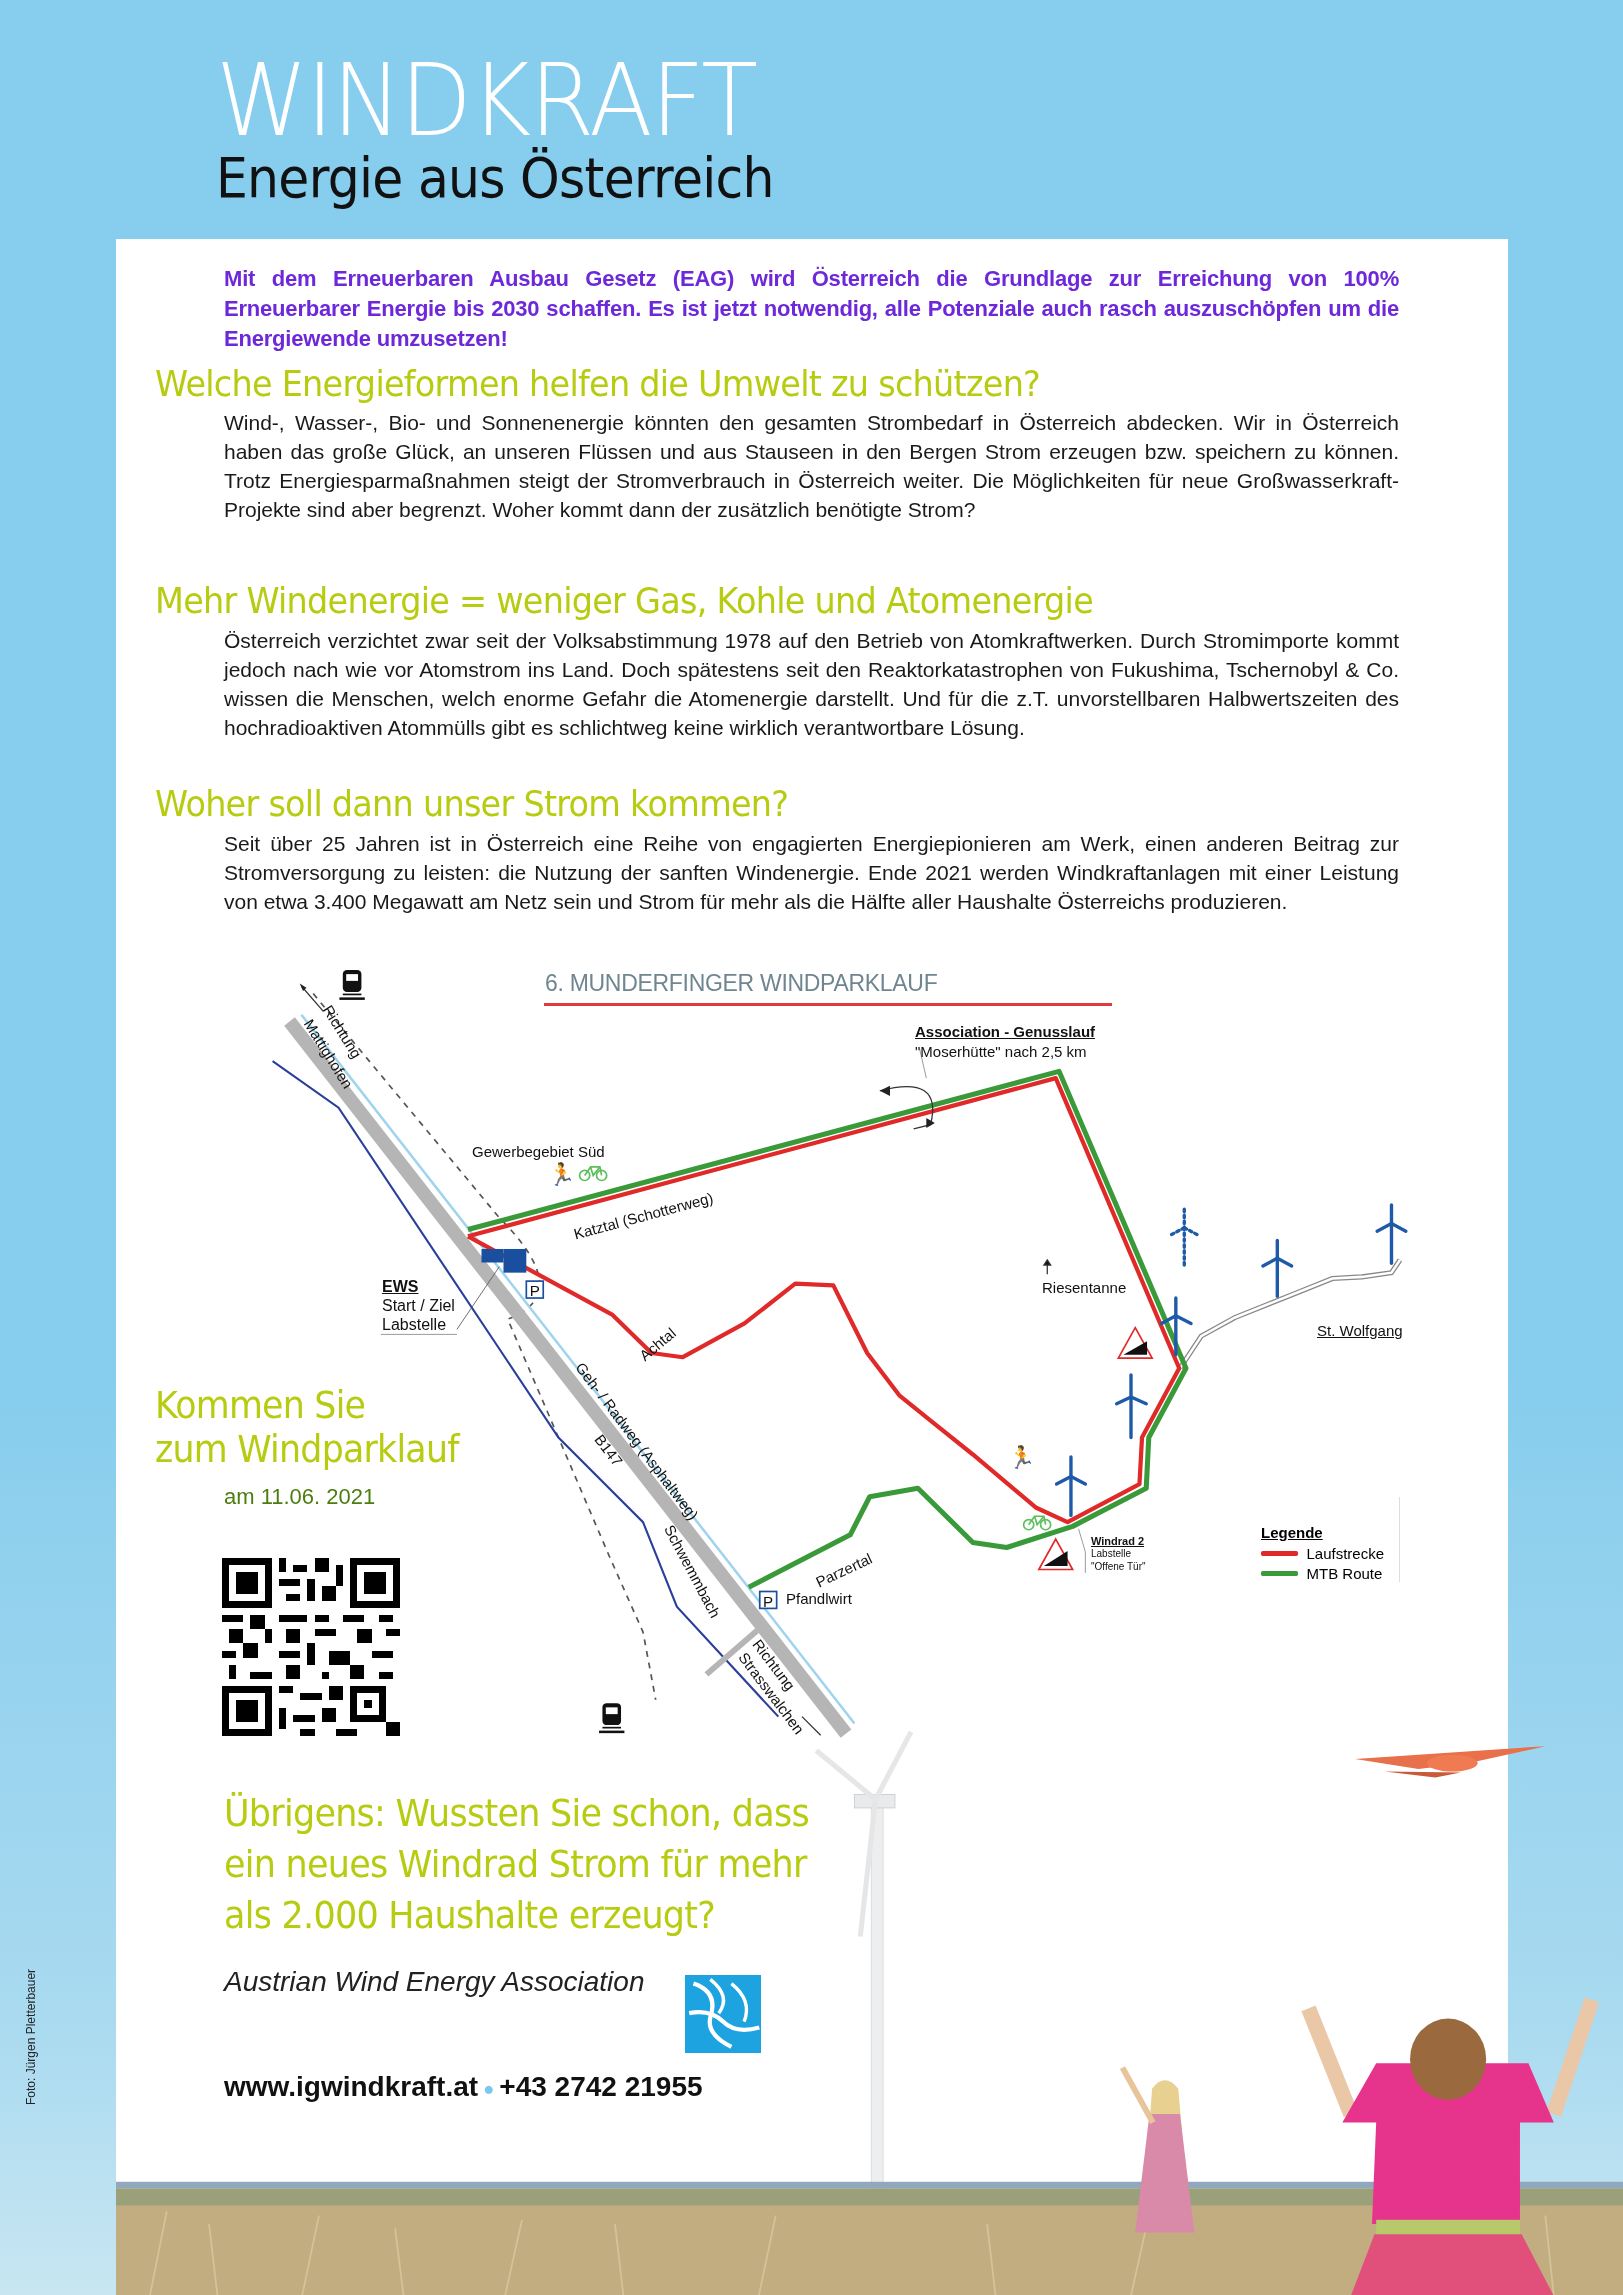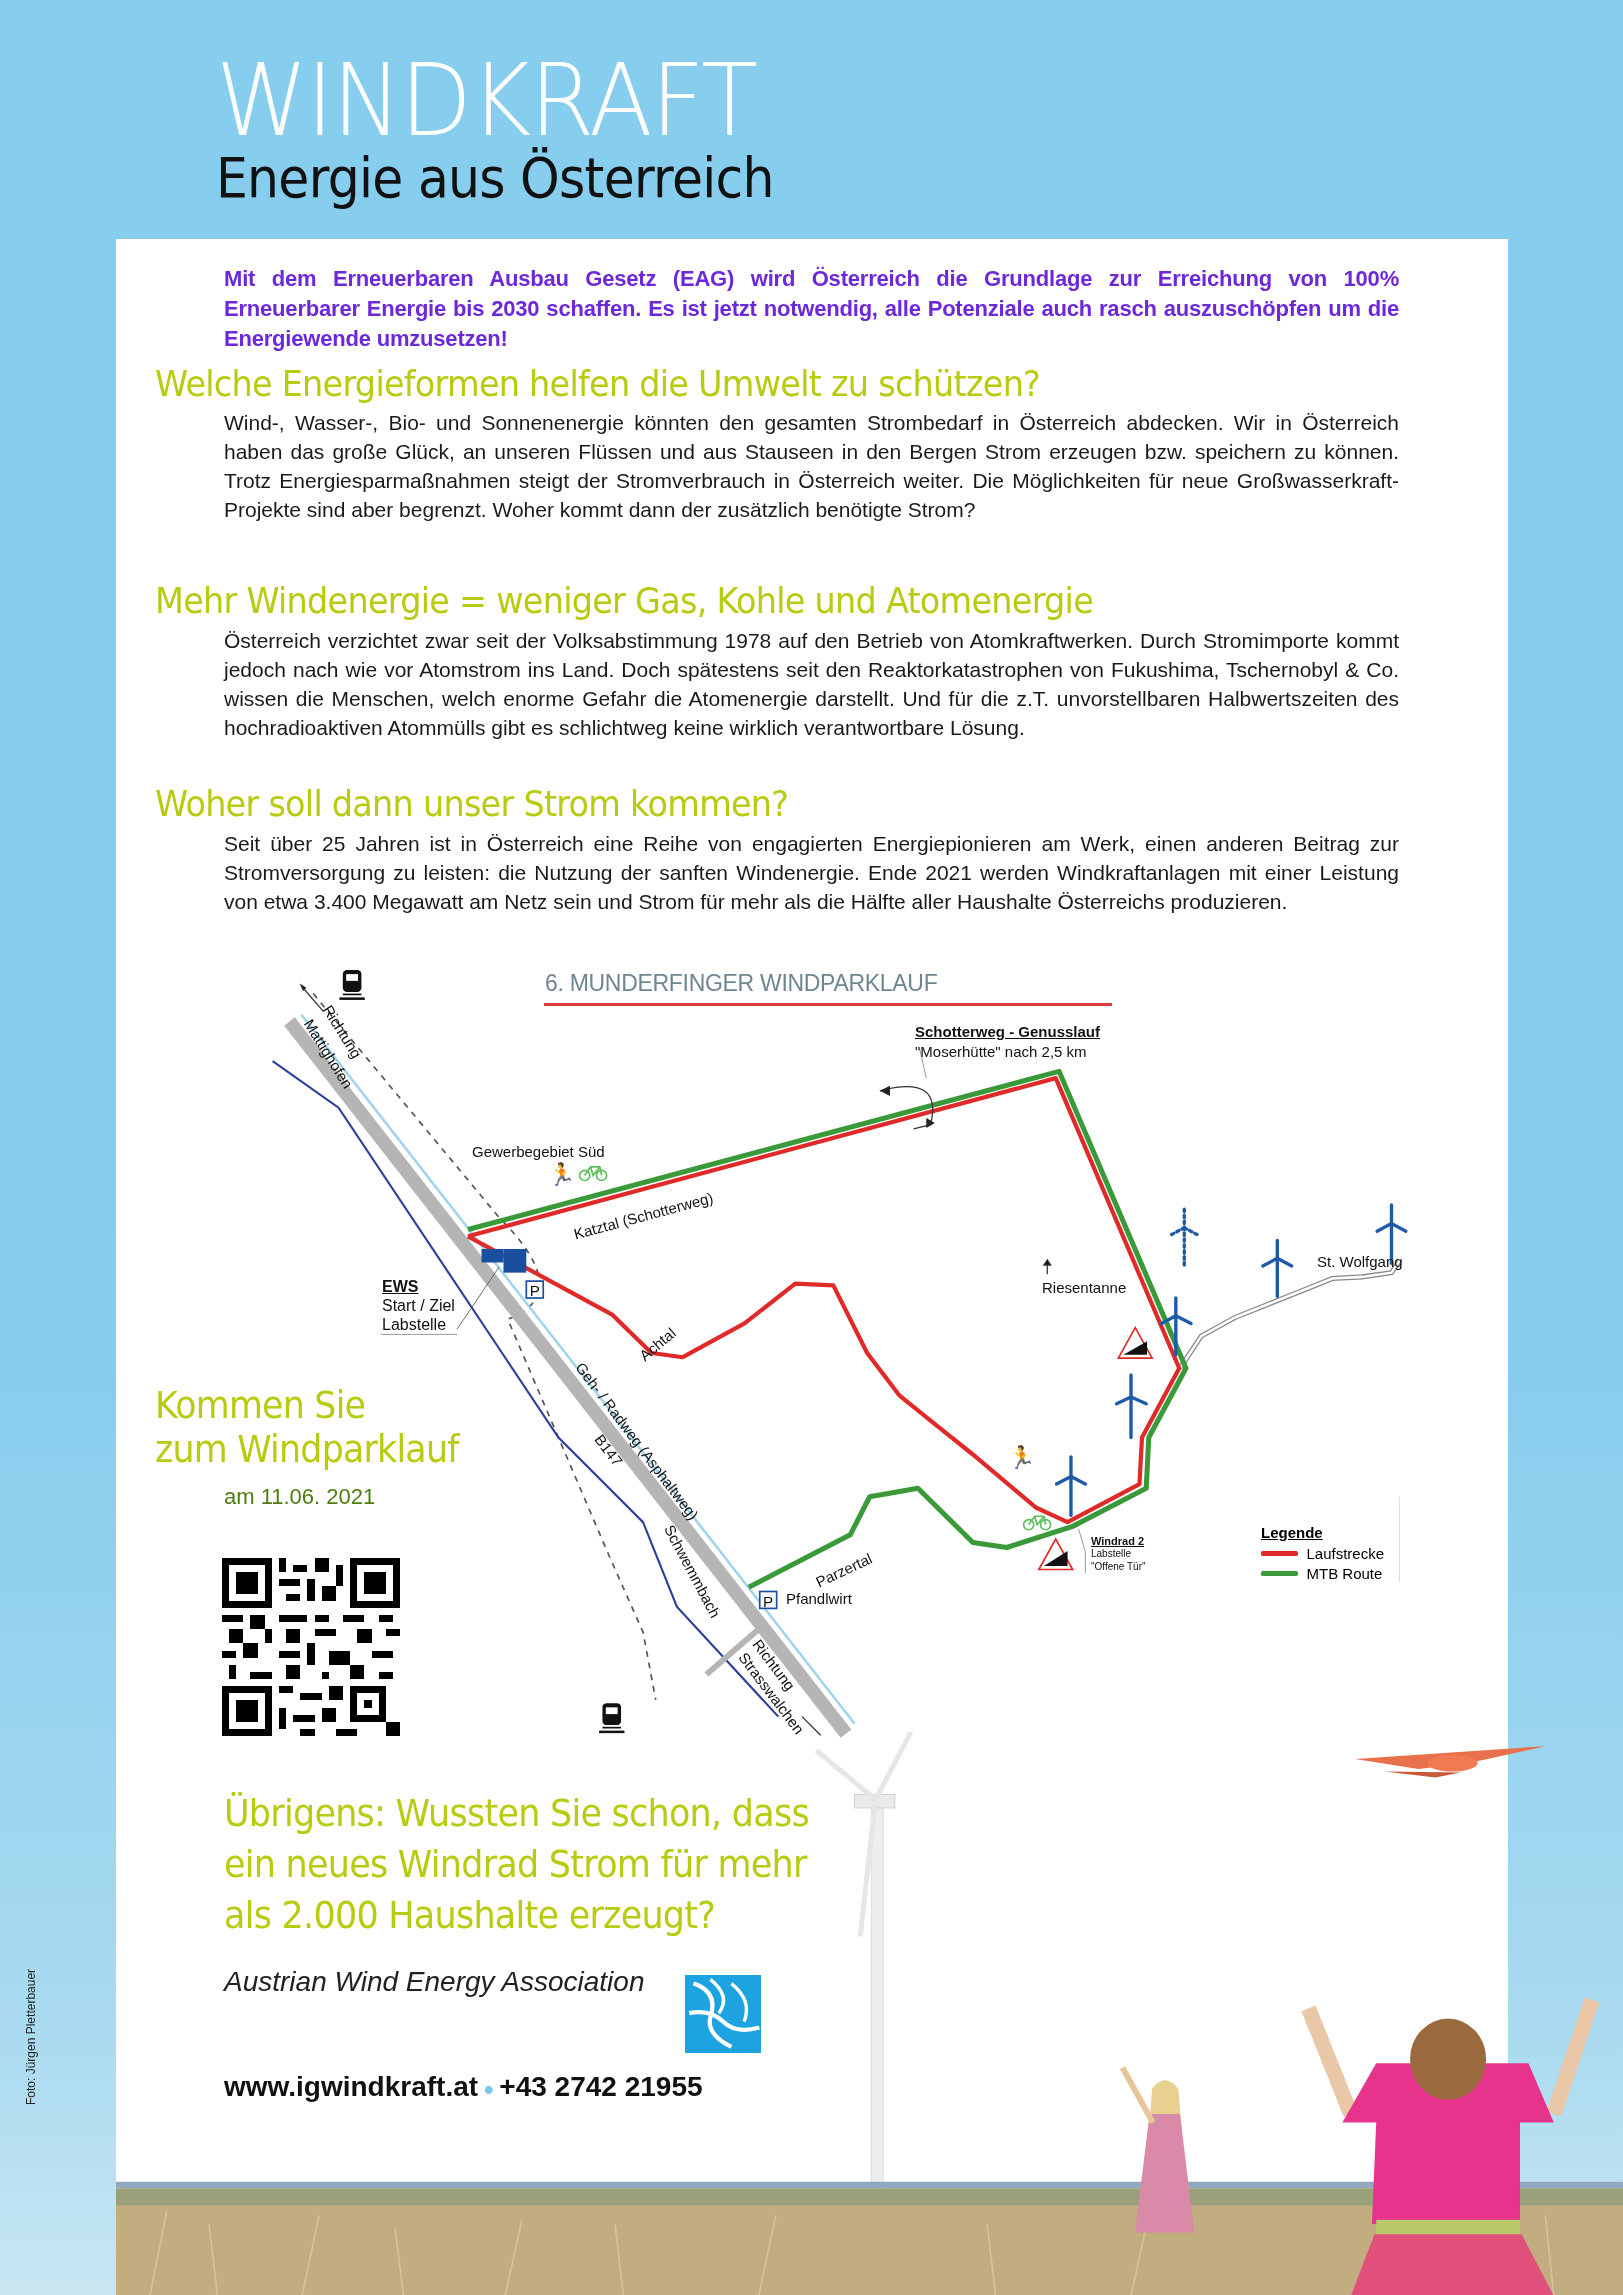--- a/index.html
+++ b/index.html
@@ -275,35 +275,35 @@
       <line x1="1238" y1="1496" x2="1238" y2="1507"></line>
     </g>
   </svg>
 
 </div>
 
 <div class="lbl lbl-sm rot" style="left:334px; top:1002px; transform:rotate(58deg);">Richtung</div>
 <div class="lbl lbl-sm rot" style="left:315px; top:1016px; transform:rotate(58deg);">Mattighofen</div>
 <div class="lbl lbl-sm" style="left:472px; top:1143px;">Gewerbegebiet Süd</div>
 <div class="lbl lbl-sm rot" style="left:572px; top:1226px; transform:rotate(-15deg);">Katztal (Schotterweg)</div>
-<div class="lbl lbl-sm callout-title" style="left:915px; top:1023px;">Schotterweg - Genusslauf</div>
+<div class="lbl lbl-sm callout-title" style="left:915px; top:1023px;">Association - Genusslauf</div>
 <div class="lbl lbl-sm" style="left:915px; top:1043px;">"Moserhütte" nach 2,5 km</div>
 <div class="lbl lbl-md callout-title" style="left:382px; top:1278px;text-align:right;">EWS</div>
 <div class="lbl lbl-md" style="left:382px; top:1297px;">Start / Ziel</div>
 <div class="lbl lbl-md" style="left:382px; top:1316px;">Labstelle</div>
 <div class="lbl lbl-sm rot" style="left:636px; top:1351px; transform:rotate(-40deg);">Achtal</div>
 <div class="lbl lbl-sm rot" style="left:586px; top:1359px; transform:rotate(53deg);">Geh- / Radweg (Asphaltweg)</div>
 <div class="lbl lbl-sm rot" style="left:605px; top:1431px; transform:rotate(53deg);">B147</div>
 <div class="lbl lbl-sm rot" style="left:676px; top:1522px; transform:rotate(62deg);">Schwemmbach</div>
 <div class="lbl lbl-sm rot" style="left:813px; top:1575px; transform:rotate(-25deg);">Parzertal</div>
 <div class="lbl lbl-sm" style="left:786px; top:1590px;">Pfandlwirt</div>
 <div class="lbl lbl-sm rot" style="left:763px; top:1636px; transform:rotate(53deg);">Richtung</div>
 <div class="lbl lbl-sm rot" style="left:749px; top:1649px; transform:rotate(53deg);">Strasswalchen</div>
 <div class="lbl lbl-sm" style="left:1042px; top:1279px;">Riesentanne</div>
-<div class="lbl lbl-sm" style="left:1317px; top:1253px;">St. Wolfgang</div>
+<div class="lbl lbl-sm" style="left:1317px; top:1322px;text-decoration:underline;">St. Wolfgang</div>
 <div class="lbl callout-title" style="left:1091px; top:1535px; font-size:11px;">Windrad 2</div>
 <div class="lbl" style="left:1091px; top:1548px; font-size:10px;">Labstelle</div>
 <div class="lbl" style="left:1091px; top:1561px; font-size:10px;">"Offene Tür"</div>
 
 <div class="legend">
   <div class="legend-title">Legende</div>
   <div class="legend-row" style="top:48px;">
     <span class="legend-swatch" style="background:#e02a2a;"></span>
     <span>Laufstrecke</span>
   </div>

